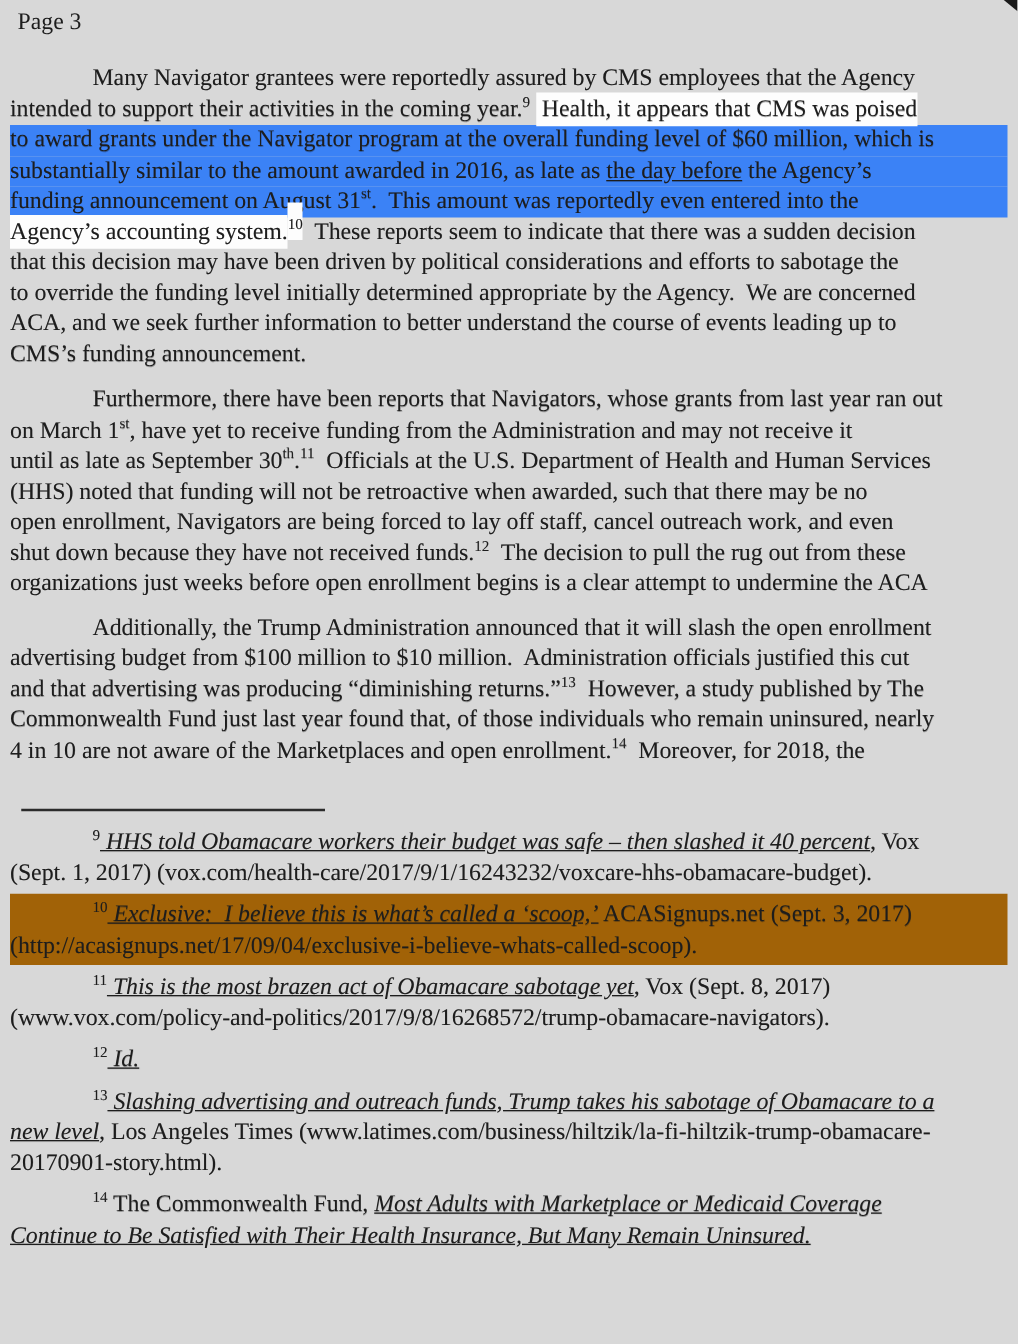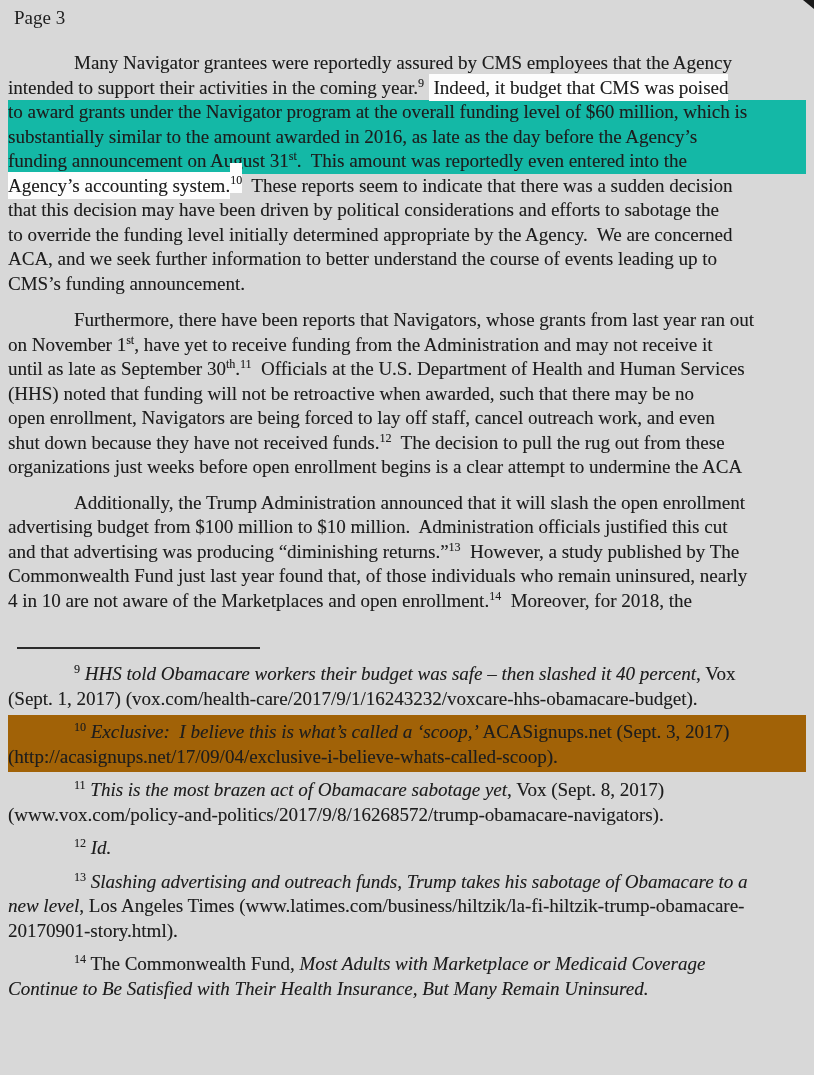--- a/index.html
+++ b/index.html
@@ -17,26 +17,26 @@
     box-sizing:border-box;
   }
   .page-label { font-size:19px; line-height:25px; height:25px; margin-left:6px; }
   .line {
     white-space:pre;
     font-size:19px;
     line-height:24.5px; height:24.5px;
     text-shadow:0.2px 0.2px 0.3px rgba(30,30,30,0.35);
   }
   .indent { text-indent:66px; }
-  .hl-line { background:#14b8a6; }
+  .hl-line { background:#3b82f6; }
   .hl { background:#fdfdfd; padding:3px 0; }
   .sup { vertical-align:super; font-size:12px; line-height:0; }
   .sup.hl { padding:10px 0 6px; }
-  .i { font-style:italic; }
-  .u { text-underline-offset:2px; }
+  .i { font-style:italic;text-decoration:underline; }
+  .u { text-decoration:underline; text-underline-offset:2px; }
   #paragraphs .para:nth-child(1) { margin-top:21px; }
   #paragraphs .para:nth-child(2) { margin-top:12px; }
   #paragraphs .para:nth-child(3) { margin-top:11px; }
   .separator {
     width:243px; height:2px;
     background:#2b2b2b;
     margin:34px 0 0 9px;
   }
   #footnotes .footnote { margin-top:9px; }
   #footnotes .footnote:nth-child(1) { margin-top:13px; }
@@ -52,33 +52,33 @@
 </style>
 </head>
 <body>
 
 <div class="page">
   <div class="corner-artifact"></div>
   <div class="page-label">Page 3</div>
   <div id="paragraphs">
       <div class="para">
         <div class="line indent"><span>Many Navigator grantees were reportedly assured by CMS employees that the Agency</span></div>
-        <div class="line"><span>intended to support their activities in the coming year.</span><span class="sup">9</span><span> </span><span class="hl"> Indeed, it budget that CMS was poised</span></div>
+        <div class="line"><span>intended to support their activities in the coming year.</span><span class="sup">9</span><span> </span><span class="hl"> Health, it appears that CMS was poised</span></div>
         <div class="line hl-line"><span>to award grants under the Navigator program at the overall funding level of $60 million, which is</span></div>
         <div class="line hl-line"><span>substantially similar to the amount awarded in 2016, as late as </span><span class="u">the day before</span><span> the Agency’s</span></div>
         <div class="line hl-line"><span>funding announcement on August 31</span><span class="sup">st</span><span>.  This amount was reportedly even entered into the</span></div>
         <div class="line"><span class="hl">Agency’s accounting system.</span><span class="sup hl">10</span><span>  These reports seem to indicate that there was a sudden decision</span></div>
         <div class="line"><span>that this decision may have been driven by political considerations and efforts to sabotage the</span></div>
         <div class="line"><span>to override the funding level initially determined appropriate by the Agency.  We are concerned</span></div>
         <div class="line"><span>ACA, and we seek further information to better understand the course of events leading up to</span></div>
         <div class="line"><span>CMS’s funding announcement.</span></div>
       </div>
       <div class="para">
         <div class="line indent"><span>Furthermore, there have been reports that Navigators, whose grants from last year ran out</span></div>
-        <div class="line"><span>on November 1</span><span class="sup">st</span><span>, have yet to receive funding from the Administration and may not receive it</span></div>
+        <div class="line"><span>on March 1</span><span class="sup">st</span><span>, have yet to receive funding from the Administration and may not receive it</span></div>
         <div class="line"><span>until as late as September 30</span><span class="sup">th</span><span>.</span><span class="sup">11</span><span>  Officials at the U.S. Department of Health and Human Services</span></div>
         <div class="line"><span>(HHS) noted that funding will not be retroactive when awarded, such that there may be no</span></div>
         <div class="line"><span>open enrollment, Navigators are being forced to lay off staff, cancel outreach work, and even</span></div>
         <div class="line"><span>shut down because they have not received funds.</span><span class="sup">12</span><span>  The decision to pull the rug out from these</span></div>
         <div class="line"><span>organizations just weeks before open enrollment begins is a clear attempt to undermine the ACA</span></div>
       </div>
       <div class="para">
         <div class="line indent"><span>Additionally, the Trump Administration announced that it will slash the open enrollment</span></div>
         <div class="line"><span>advertising budget from $100 million to $10 million.  Administration officials justified this cut</span></div>
         <div class="line"><span>and that advertising was producing “diminishing returns.”</span><span class="sup">13</span><span>  However, a study published by The</span></div>

